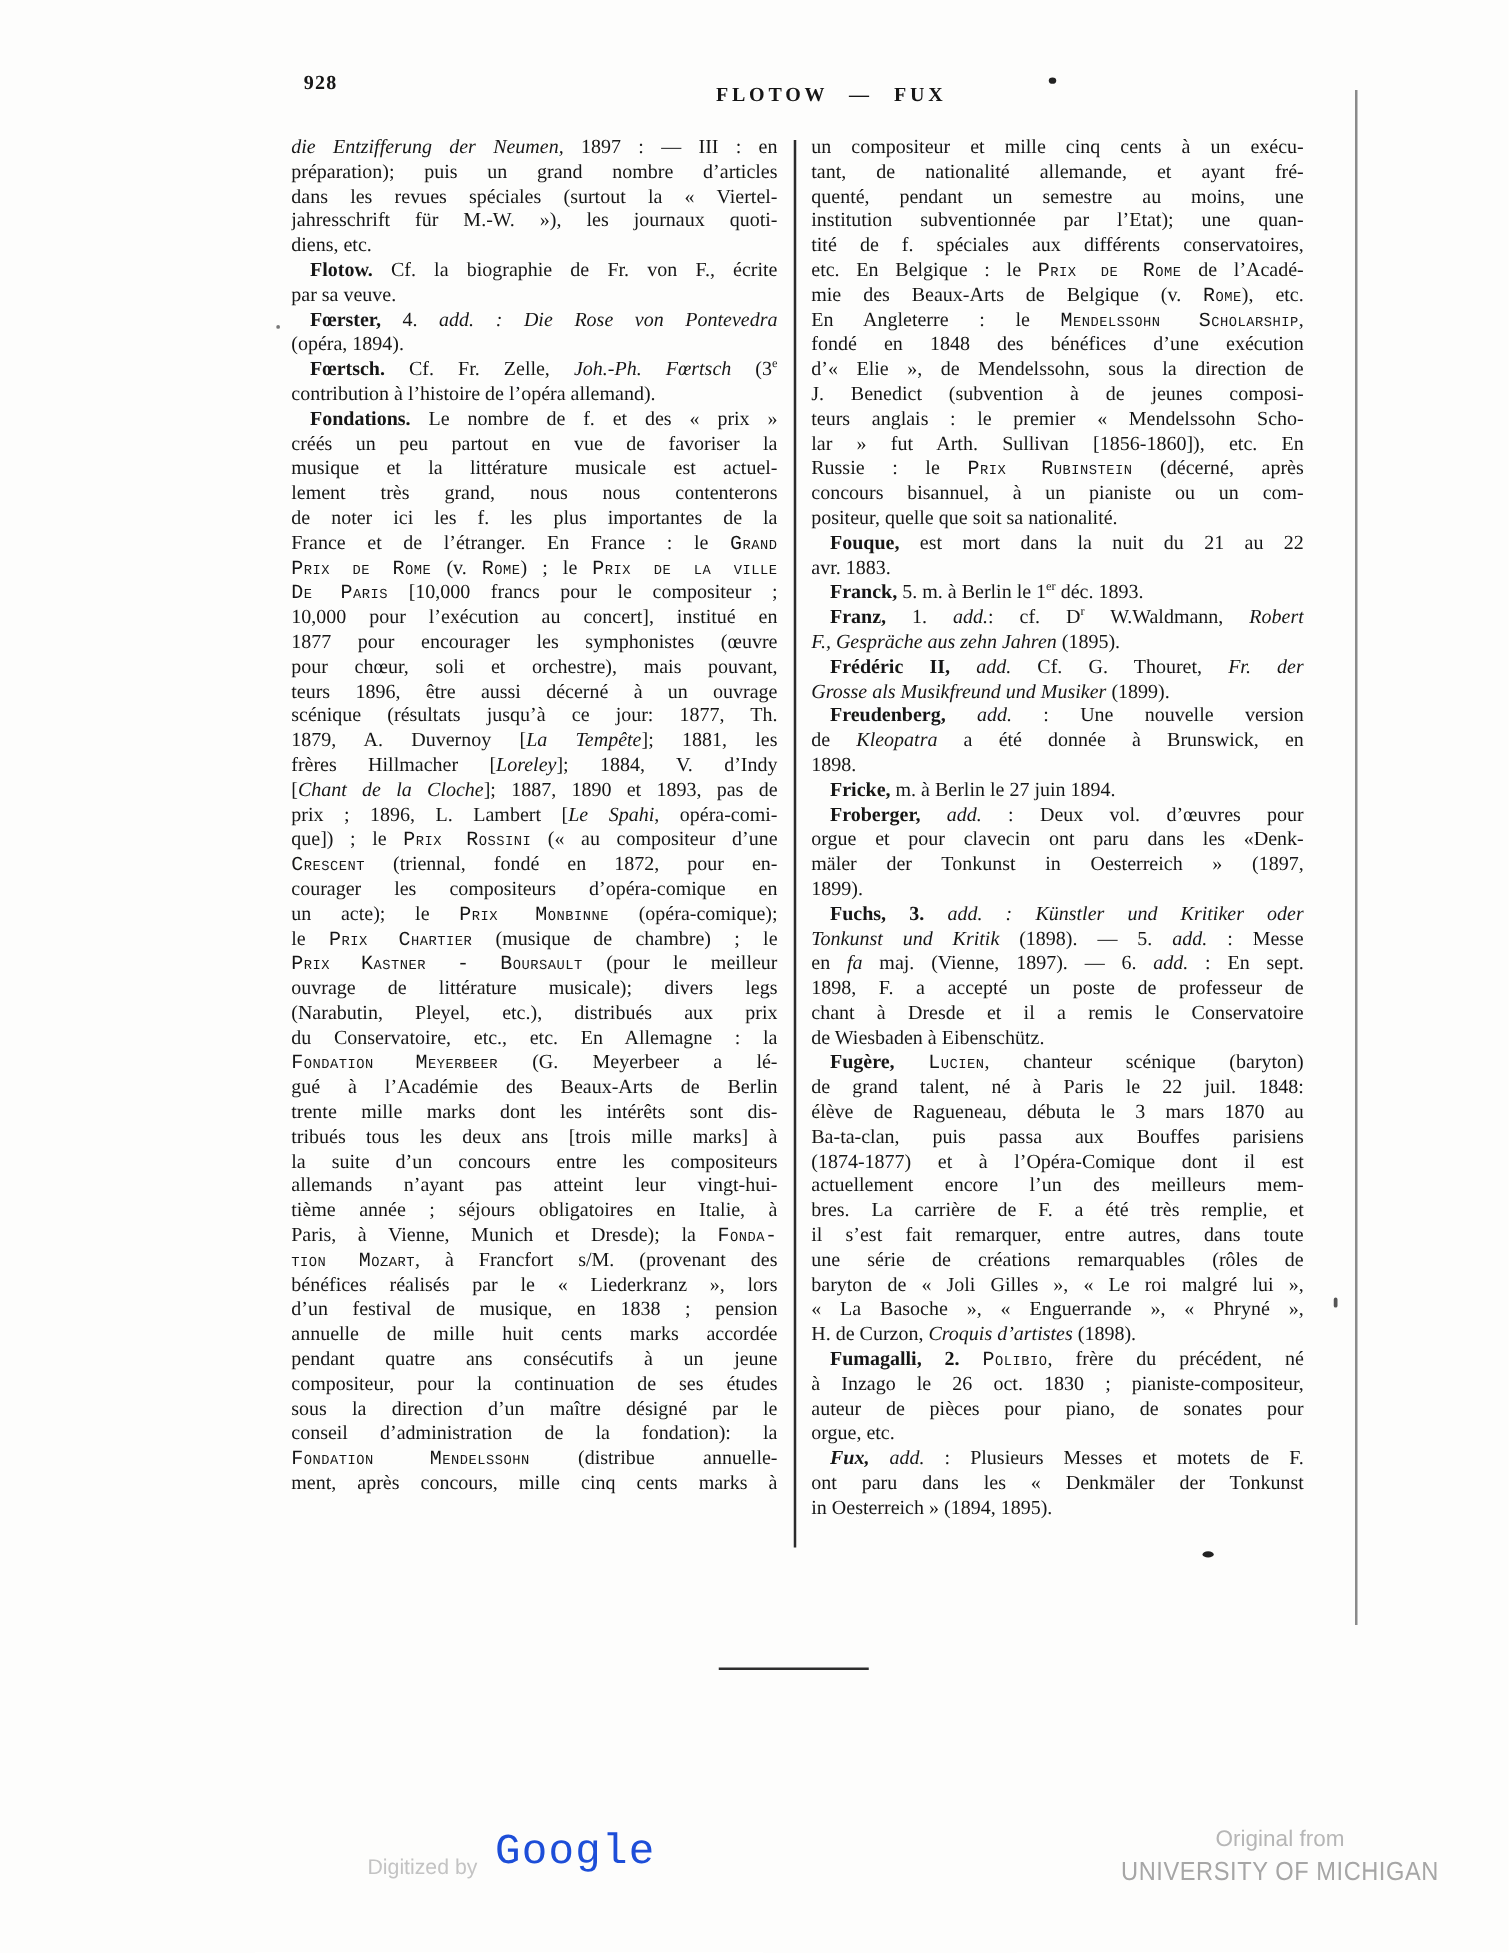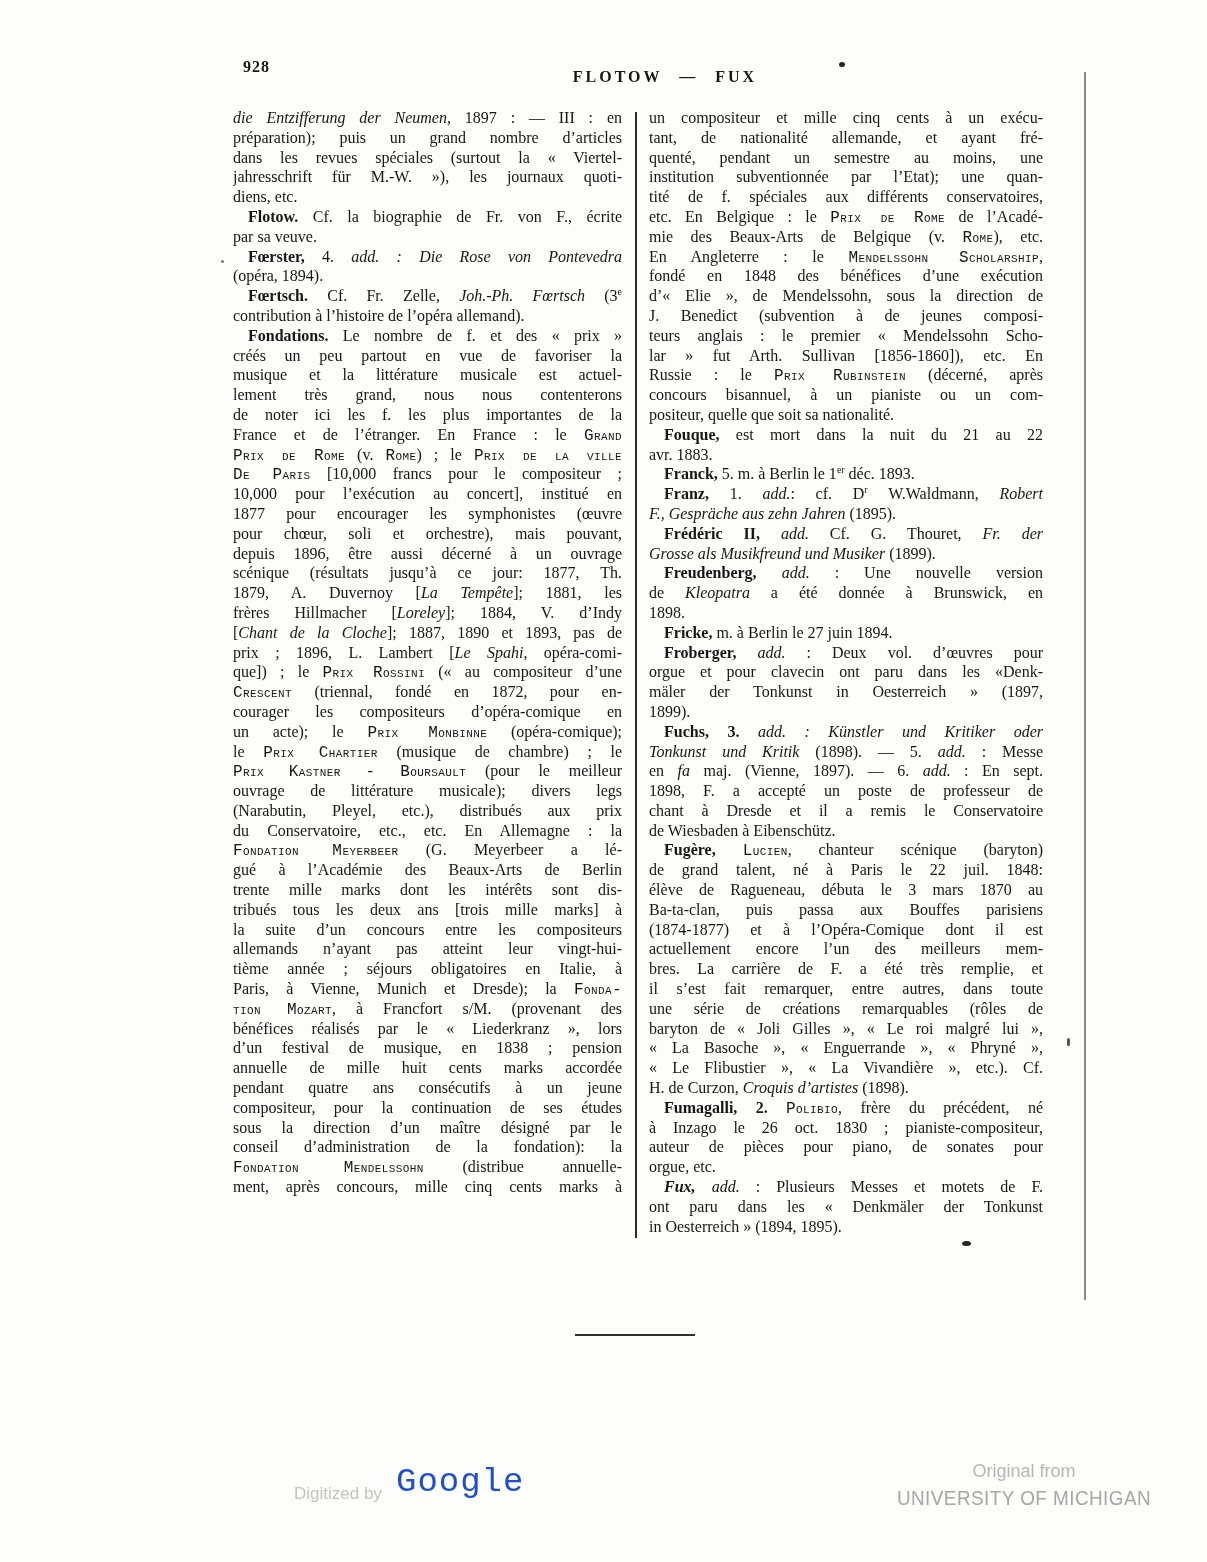--- a/index.html
+++ b/index.html
@@ -115,21 +115,21 @@
       <div class="ln"><span>créés un peu partout en vue de favoriser la</span></div>
       <div class="ln"><span>musique et la littérature musicale est actuel-</span></div>
       <div class="ln"><span>lement très grand, nous nous contenterons</span></div>
       <div class="ln"><span>de noter ici les f. les plus importantes de la</span></div>
       <div class="ln"><span>France et de l’étranger. En France : le </span><span class="sc">Grand</span></div>
       <div class="ln"><span class="sc">Prix de Rome</span><span> (v. </span><span class="sc">Rome</span><span>) ; le </span><span class="sc">Prix de la ville</span></div>
       <div class="ln"><span class="sc">De Paris</span><span> [10,000 francs pour le compositeur ;</span></div>
       <div class="ln"><span>10,000 pour l’exécution au concert], institué en</span></div>
       <div class="ln"><span>1877 pour encourager les symphonistes (œuvre</span></div>
       <div class="ln"><span>pour chœur, soli et orchestre), mais pouvant,</span></div>
-      <div class="ln"><span>depuis 1896, être aussi décerné à un ouvrage</span></div>
+      <div class="ln"><span>teurs 1896, être aussi décerné à un ouvrage</span></div>
       <div class="ln"><span>scénique (résultats jusqu’à ce jour: 1877, Th.</span></div>
       <div class="ln"><span>1879, A. Duvernoy [</span><span class="i">La Tempête</span><span>]; 1881, les</span></div>
       <div class="ln"><span>frères Hillmacher [</span><span class="i">Loreley</span><span>]; 1884, V. d’Indy</span></div>
       <div class="ln"><span>[</span><span class="i">Chant de la Cloche</span><span>]; 1887, 1890 et 1893, pas de</span></div>
       <div class="ln"><span>prix ; 1896, L. Lambert [</span><span class="i">Le Spahi</span><span>, opéra-comi-</span></div>
       <div class="ln"><span>que]) ; le </span><span class="sc">Prix Rossini</span><span> (« au compositeur d’une</span></div>
       <div class="ln"><span class="sc">Crescent</span><span> (triennal, fondé en 1872, pour en-</span></div>
       <div class="ln"><span>courager les compositeurs d’opéra-comique en</span></div>
       <div class="ln"><span>un acte); le </span><span class="sc">Prix Monbinne</span><span> (opéra-comique);</span></div>
       <div class="ln"><span>le </span><span class="sc">Prix Chartier</span><span> (musique de chambre) ; le</span></div>
@@ -199,21 +199,20 @@
       <div class="ln"><span>de grand talent, né à Paris le 22 juil. 1848:</span></div>
       <div class="ln"><span>élève de Ragueneau, débuta le 3 mars 1870 au</span></div>
       <div class="ln"><span>Ba-ta-clan, puis passa aux Bouffes parisiens</span></div>
       <div class="ln"><span>(1874-1877) et à l’Opéra-Comique dont il est</span></div>
       <div class="ln"><span>actuellement encore l’un des meilleurs mem-</span></div>
       <div class="ln"><span>bres. La carrière de F. a été très remplie, et</span></div>
       <div class="ln"><span>il s’est fait remarquer, entre autres, dans toute</span></div>
       <div class="ln"><span>une série de créations remarquables (rôles de</span></div>
       <div class="ln"><span>baryton de « Joli Gilles », « Le roi malgré lui »,</span></div>
       <div class="ln"><span>« La Basoche », « Enguerrande », « Phryné »,</span></div>
-      <div class="ln"><span>« Le Flibustier », « La Vivandière », etc.). Cf.</span></div>
       <div class="ln end"><span>H. de Curzon, </span><span class="i">Croquis d’artistes</span><span> (1898).</span></div>
       <div class="ln ind"><span class="b">Fumagalli, 2.</span><span> </span><span class="sc">Polibio</span><span>, frère du précédent, né</span></div>
       <div class="ln"><span>à Inzago le 26 oct. 1830 ; pianiste-compositeur,</span></div>
       <div class="ln"><span>auteur de pièces pour piano, de sonates pour</span></div>
       <div class="ln end"><span>orgue, etc.</span></div>
       <div class="ln ind"><span class="bi">Fux,</span><span> </span><span class="i">add.</span><span> : Plusieurs Messes et motets de F.</span></div>
       <div class="ln"><span>ont paru dans les « Denkmäler der Tonkunst</span></div>
       <div class="ln end"><span>in Oesterreich » (1894, 1895).</span></div>
     </div>
   <div class="edge-rule"></div>

